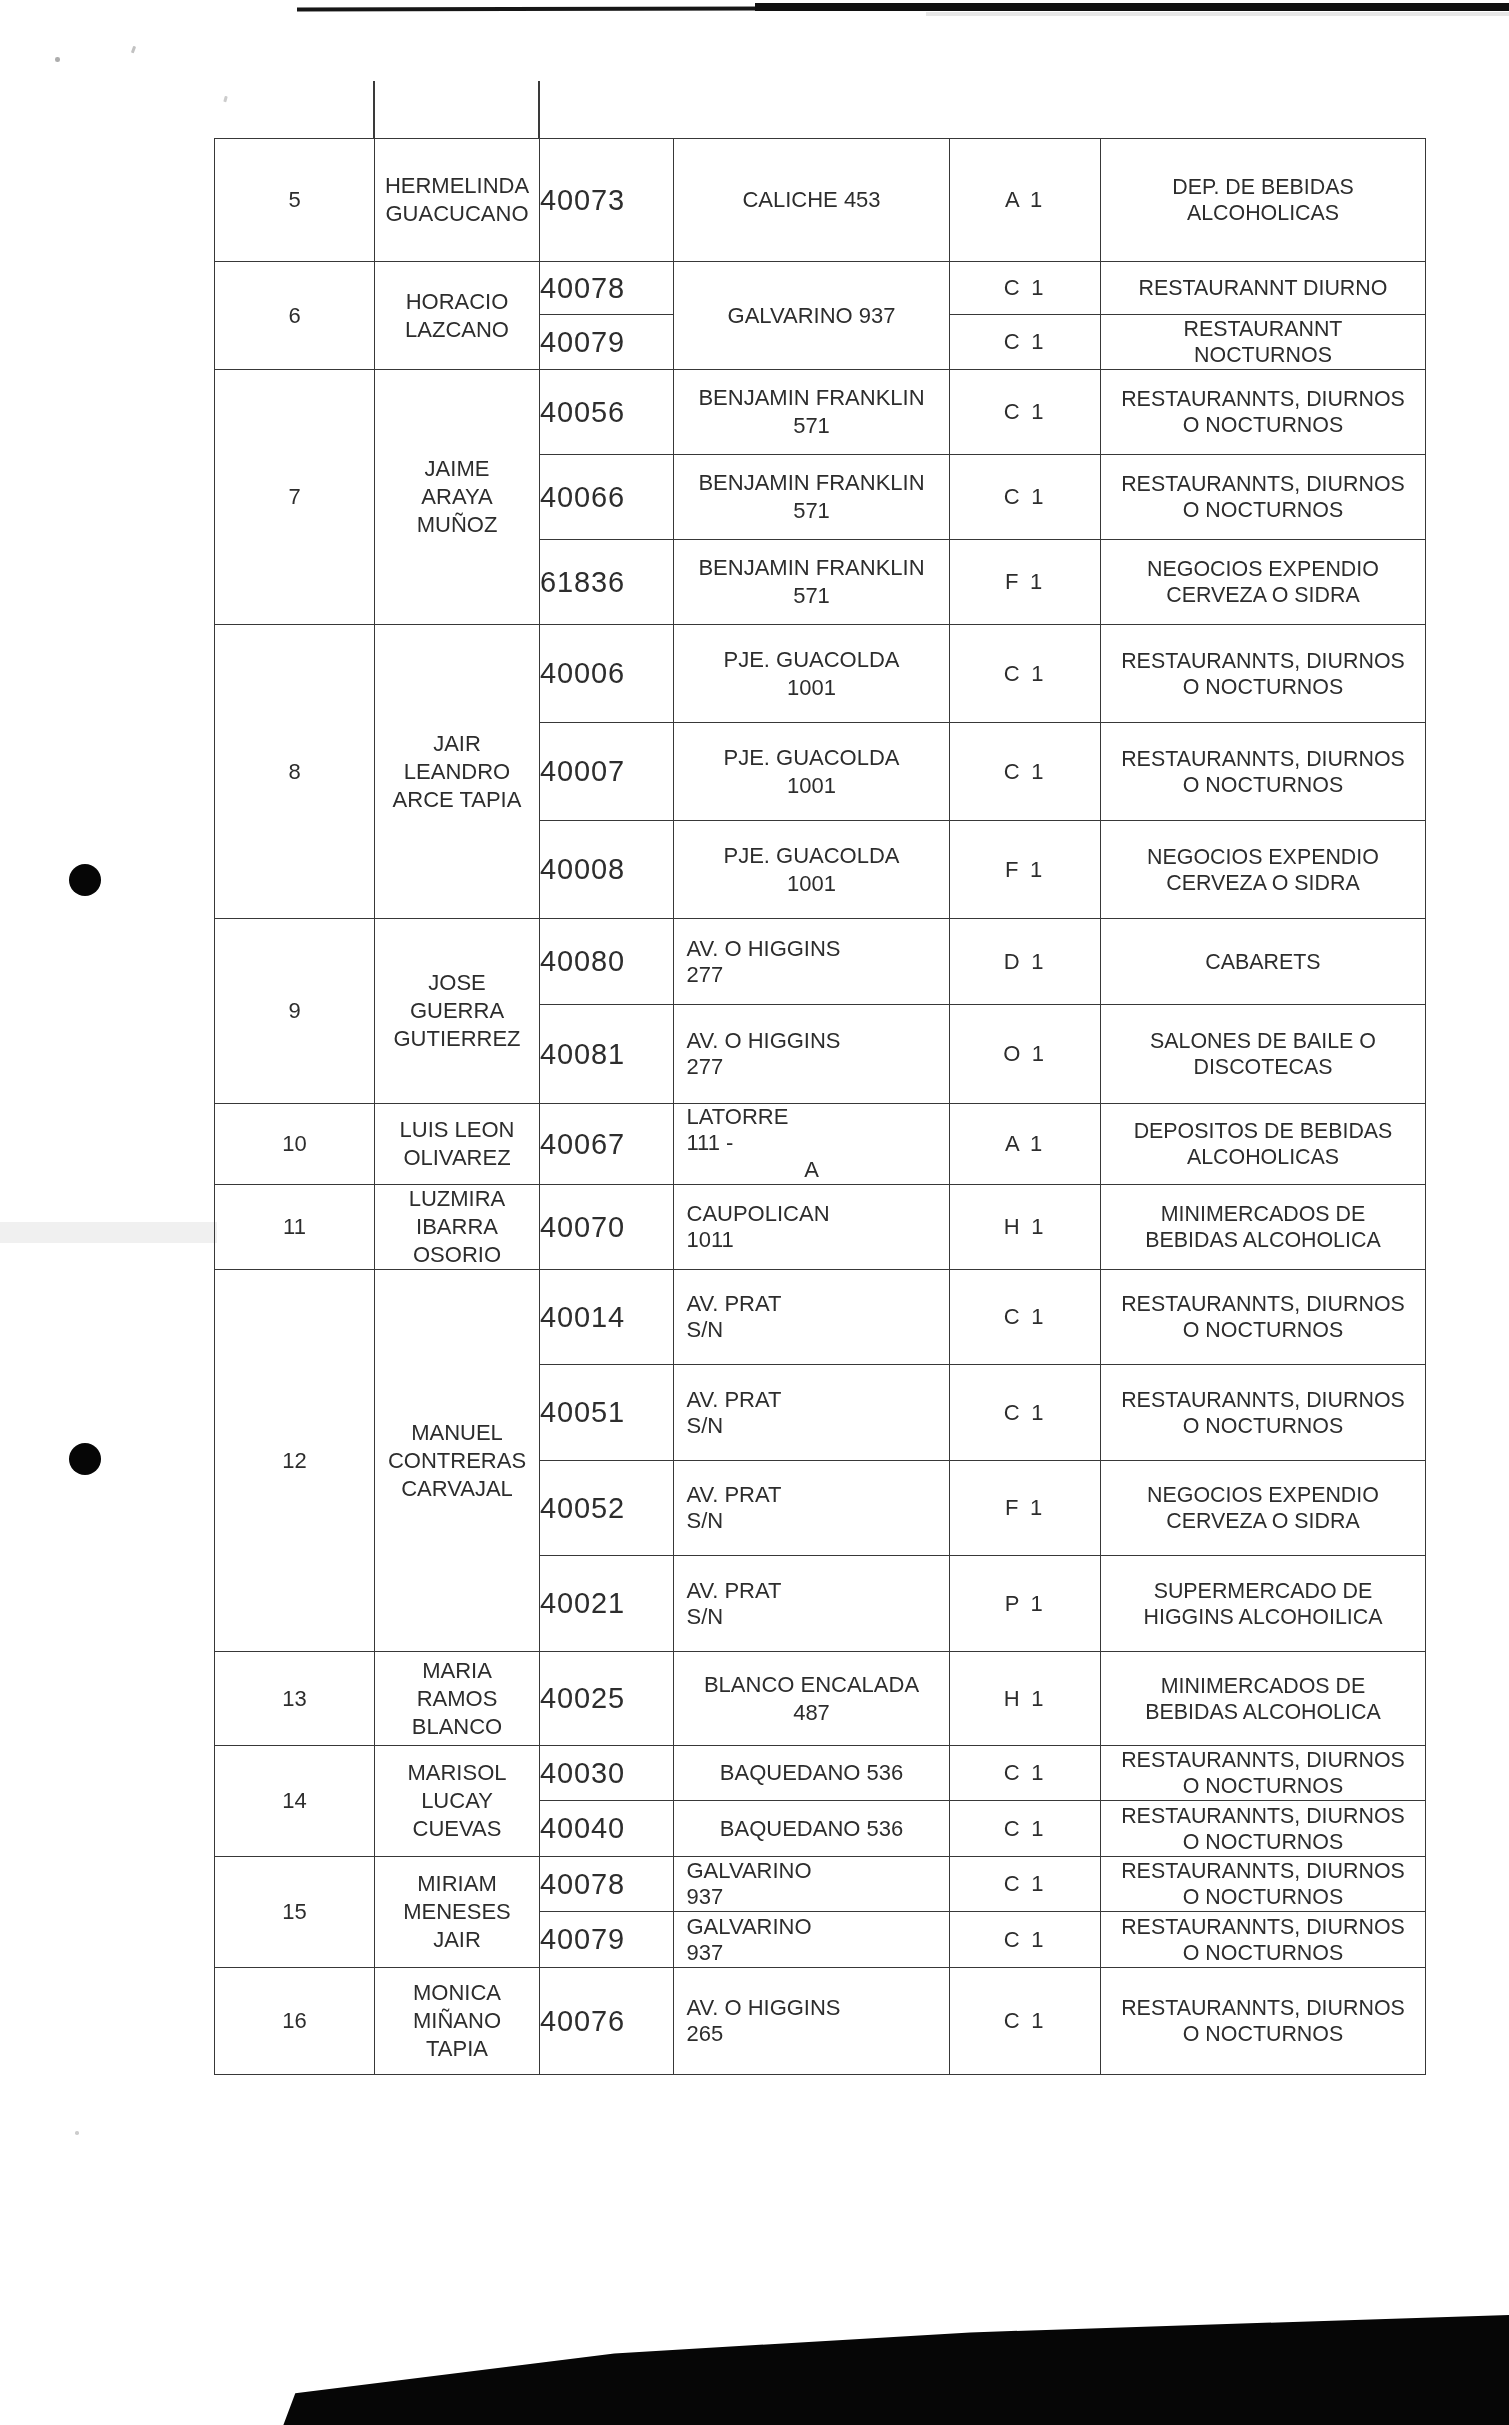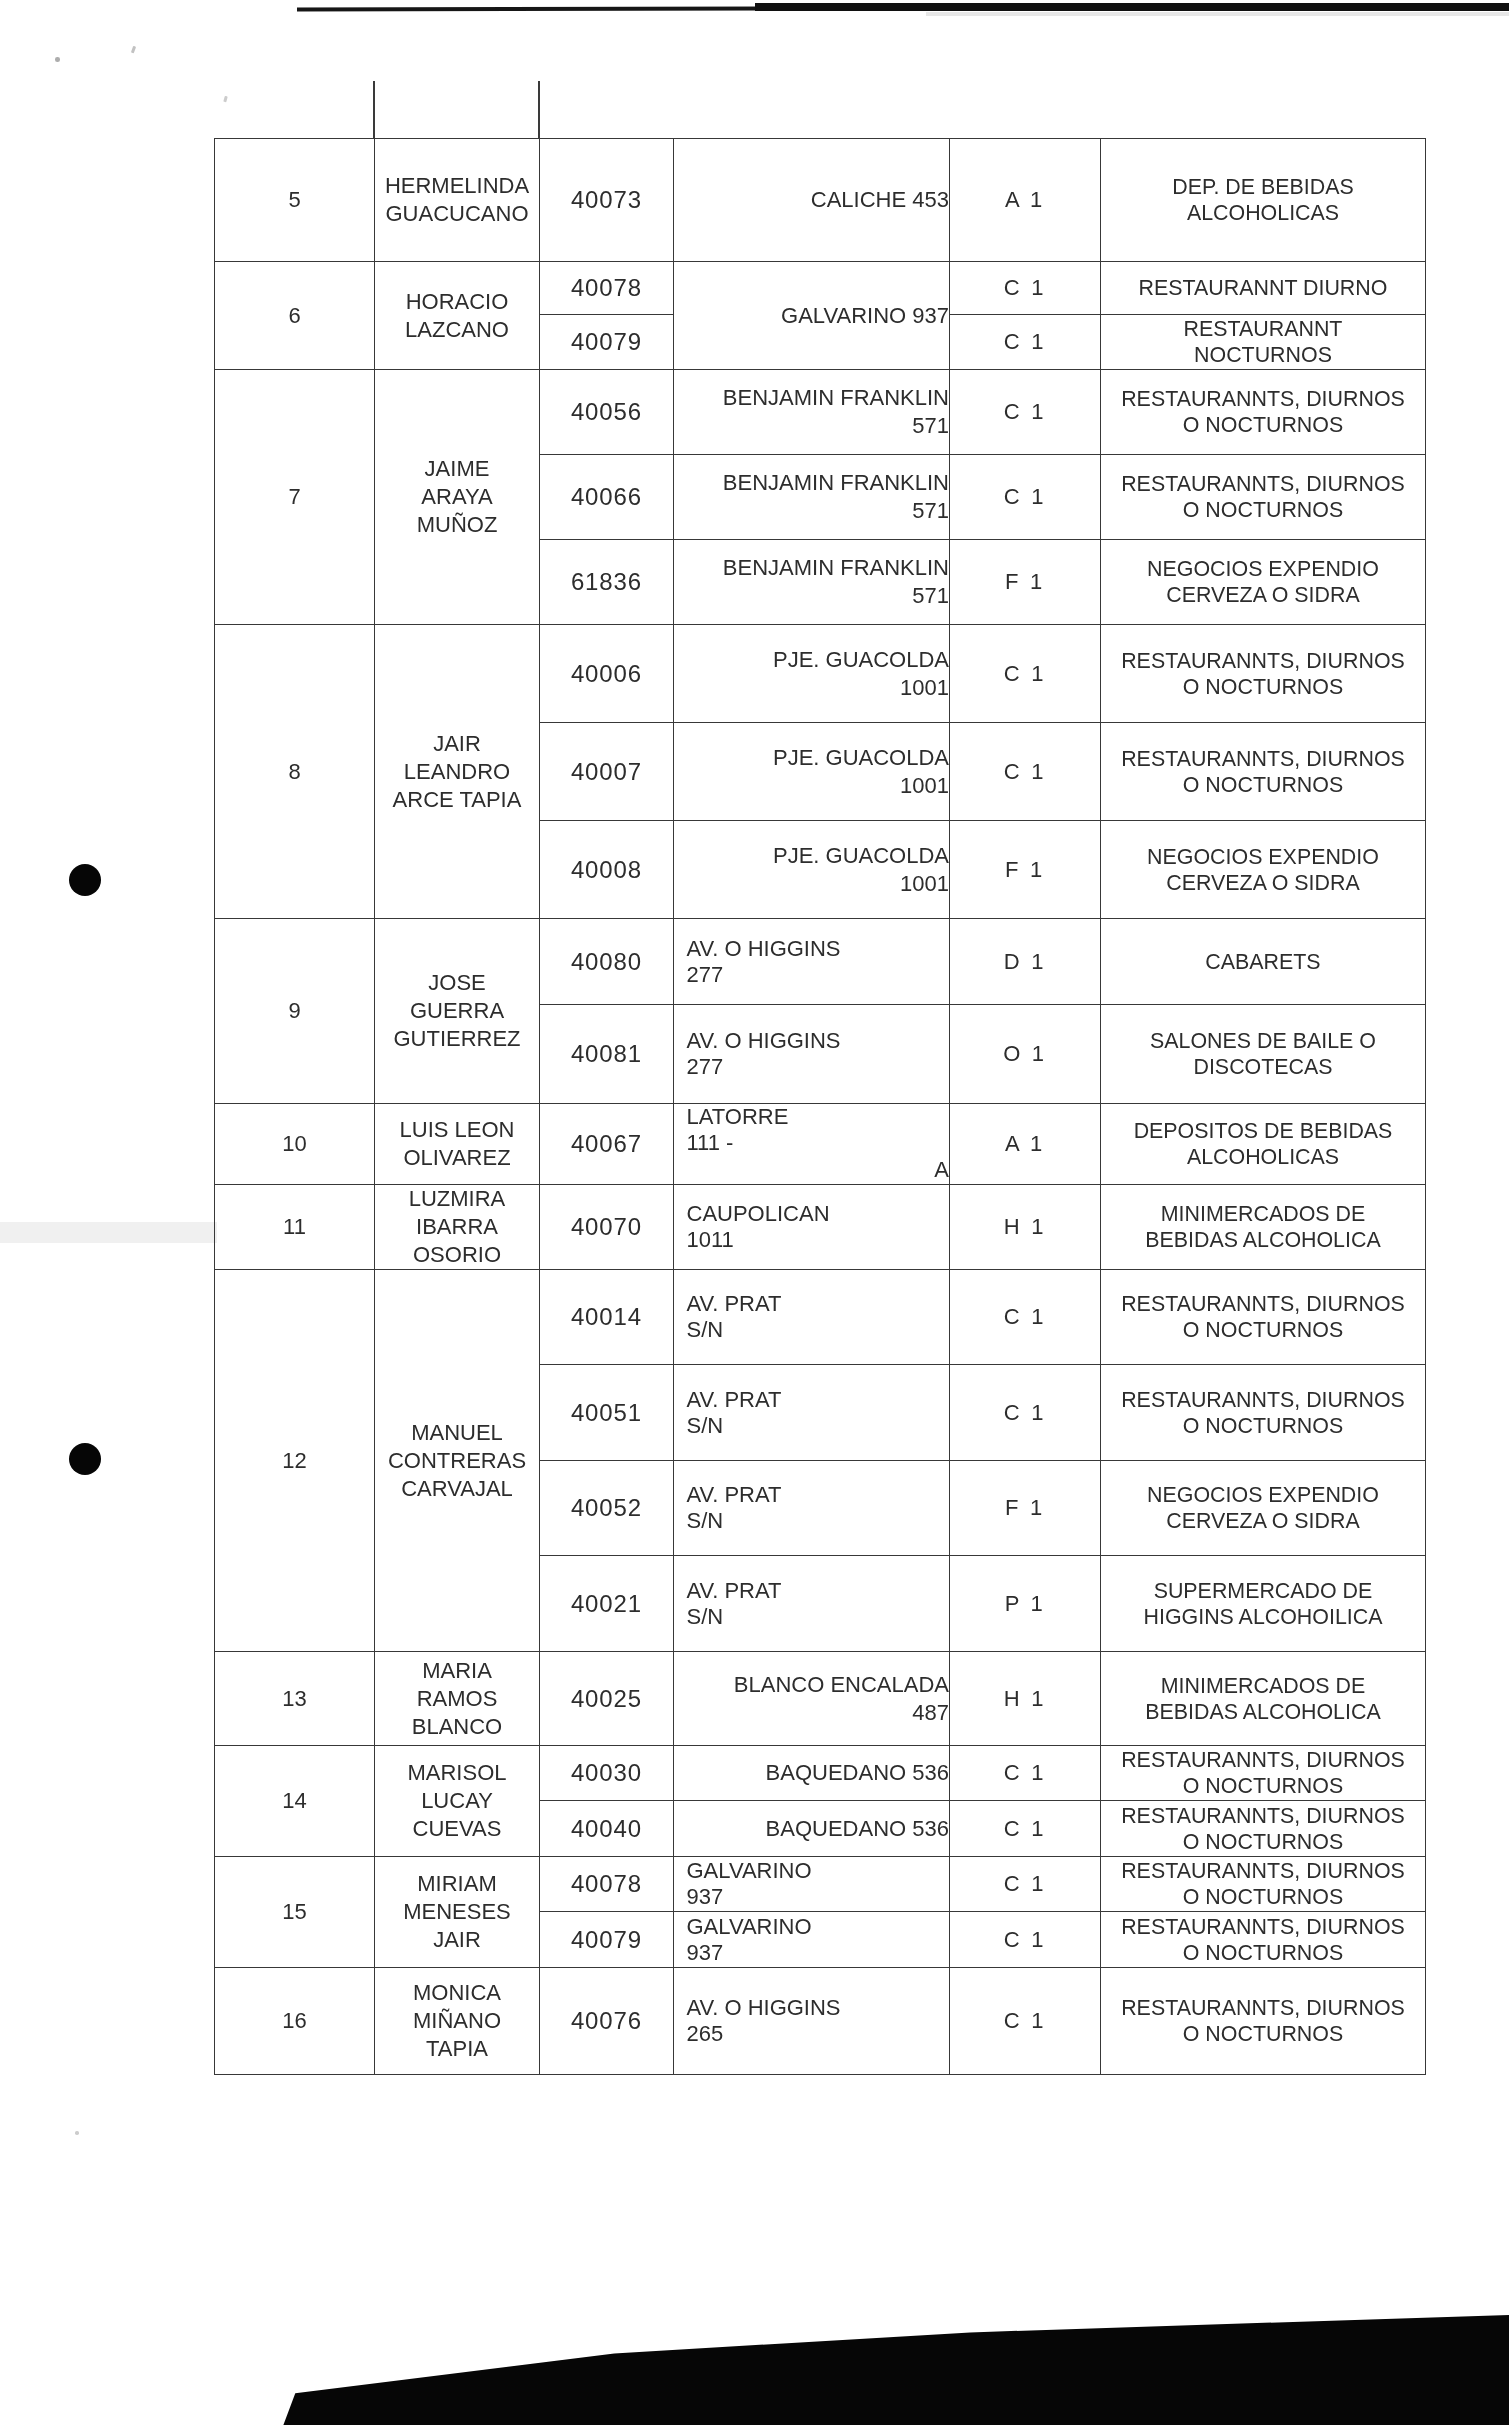--- a/index.html
+++ b/index.html
@@ -22,23 +22,23 @@
     width:1211px;
   }
   .doc-table td{
     border:1.8px solid #383838;
     vertical-align:middle;
     padding:0;
     overflow:hidden;
   }
   .col-num{text-align:center;font-size:22px;}
   .col-name{text-align:center;font-size:22px;line-height:28px;}
-  .col-lic{text-align:center;font-size:24px;letter-spacing:0.9px;}
+  .col-lic{font-size:29px;letter-spacing:0.9px;}
   .col-addr{font-size:22px;}
-  .addr-center{text-align:right;line-height:28px;}
+  .addr-center{text-align:center;line-height:28px;}
   .addr-split{display:flex;justify-content:space-between;padding:0 37px 0 12.5px;flex-direction:column;}
   .col-code{text-align:center;font-size:22px;letter-spacing:2.7px;white-space:pre;}
   .col-biz{text-align:center;font-size:21.4px;line-height:26px;padding:1.8px 7.1px;}
   
   .art{position:absolute;}
   .top-line-1{left:297px;top:7.1px;width:468px;height:3.6px;background:#161616;transform:rotate(-0.1deg);}
   .top-line-2{left:755px;top:2.7px;width:754px;height:8px;background:#101010;}
   .top-shadow{left:926px;top:11.6px;width:583px;height:4.5px;background:#c9c9c9;opacity:.45;}
   .stub{width:1.8px;height:57px;top:81px;background:#3a3a3a;}
   .stub-left{left:373px;}

